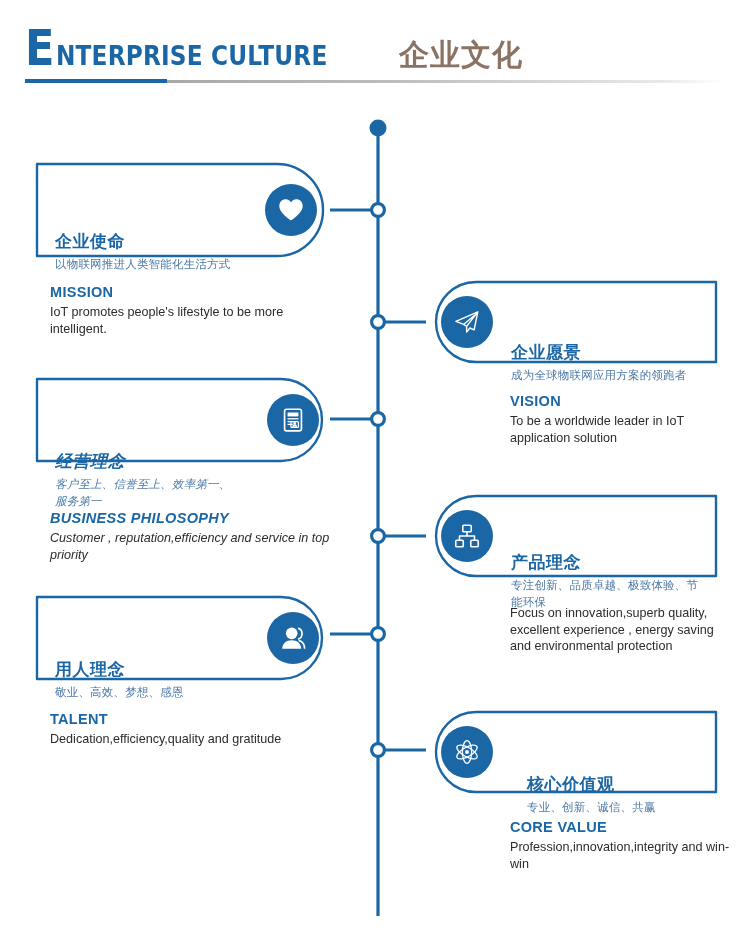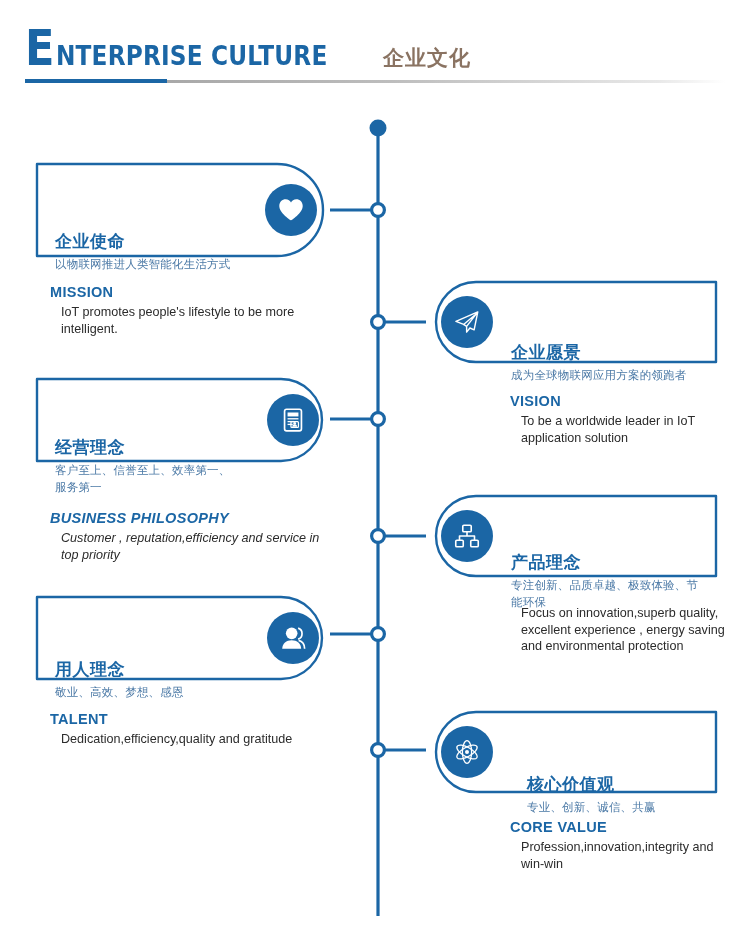--- a/index.html
+++ b/index.html
@@ -33,24 +33,24 @@
     color: #1b66a5;
     letter-spacing: .2px;
     transform: scaleX(0.86);
     transform-origin: left bottom;
     display: inline-block;
     margin-left: -1px;
   }
   .hd-cn {
     font-family: "DejaVu Sans", "Liberation Sans", sans-serif;
     font-weight: 700;
-    font-size: 21px;
+    font-size: 30px;
     line-height: 30px;
     color: #8a7362;
-    margin-left: 11px;
+    margin-left: 27px;
     letter-spacing: 1px;
     display: inline-block;
   }
   #hd-underline { position: absolute; left: 0px; top: 55px; width: 700px; height: 4px; }
   #hd-underline .u-blue { position:absolute; left:0; top:0; width: 142px; height: 4px; background:#1b66a5; }
   #hd-underline .u-gray { position:absolute; left:142px; top:1px; width: 558px; height: 3px;
      background: linear-gradient(to right, #a8a8a8 0%, #bdbdbd 40%, #e8e8e8 88%, #ffffff 100%); }
 
   
   #spine { position: absolute; left: 0; top: 0; width: 750px; height: 941px; pointer-events: none; }
@@ -77,21 +77,21 @@
   
   .caption { position: absolute; }
   .cap-en {
     font-family: "Liberation Sans", sans-serif;
     font-weight: 700; font-size: 14.5px; line-height: 19px;
     color: #1b66a5; letter-spacing: .3px;
   }
   .cap-body {
     font-family: "Liberation Sans", sans-serif;
     font-weight: 400; font-size: 12.6px; line-height: 16.5px;
-    color: #2b2b2b; margin-top: 2px; margin-left: 11px;
+    color: #2b2b2b; margin-top: 2px;
   }
 </style>
 </head>
 <body>
 
 <div id="page">
 
   <div id="header">
     <div class="hd-row">
       <span class="hd-drop">E</span>
@@ -165,21 +165,21 @@
   </div>
   <div class="caption" style="left:510px; top:392px; width:230px;">
     <div class="cap-en">VISION</div>
     <div class="cap-body">To be a worldwide leader in IoT application solution</div>
   </div>
 
   <div class="card" style="left:33px; top:375px; width:300px; height:90px;">
     <svg class="frame" width="300" height="90" viewBox="0 0 300 90">
       <path d="M4,4 L248,4 A41,41 0 0 1 248,86 L4,86 Z" fill="none" stroke="#1b66a5" stroke-width="2.4" stroke-linejoin="round"></path>
     </svg>
-    <div class="card-text" style="left:22px; top:18px; width:210px;">
+    <div class="card-text" style="left:22px; top:32px; width:210px;font-style:italic;">
       <div class="card-title">经营理念</div>
       <div class="card-sub" style="width:180px;">客户至上、信誉至上、效率第一、服务第一</div>
     </div>
     <div class="icon-circle" style="left:234px; top:19px; width:52px; height:52px;">
       <svg width="30" height="30" viewBox="0 0 32 32">
         <rect x="7" y="4.5" width="18" height="23" rx="2.2" fill="none" stroke="#ffffff" stroke-width="1.8"></rect>
         <rect x="10.2" y="8" width="11.6" height="4.2" fill="#ffffff"></rect>
         <rect x="10.2" y="14" width="11.6" height="1.4" fill="#ffffff"></rect>
         <rect x="10.2" y="17" width="7" height="1.4" fill="#ffffff"></rect>
         <rect x="10.2" y="20" width="5.5" height="1.4" fill="#ffffff"></rect>

